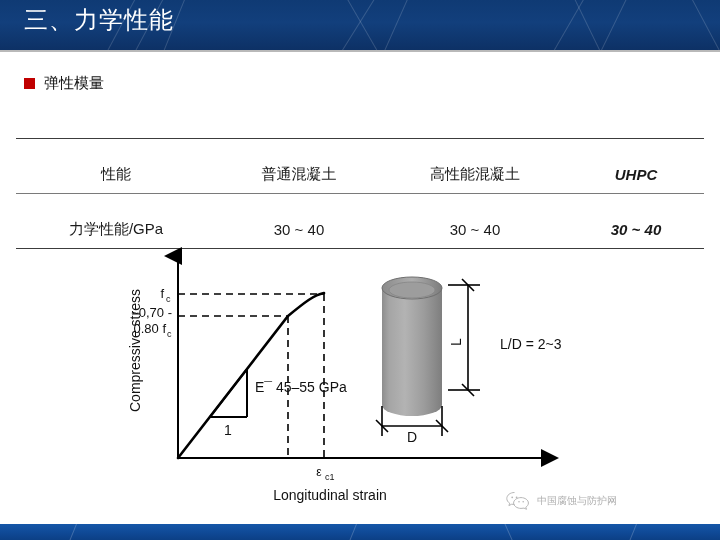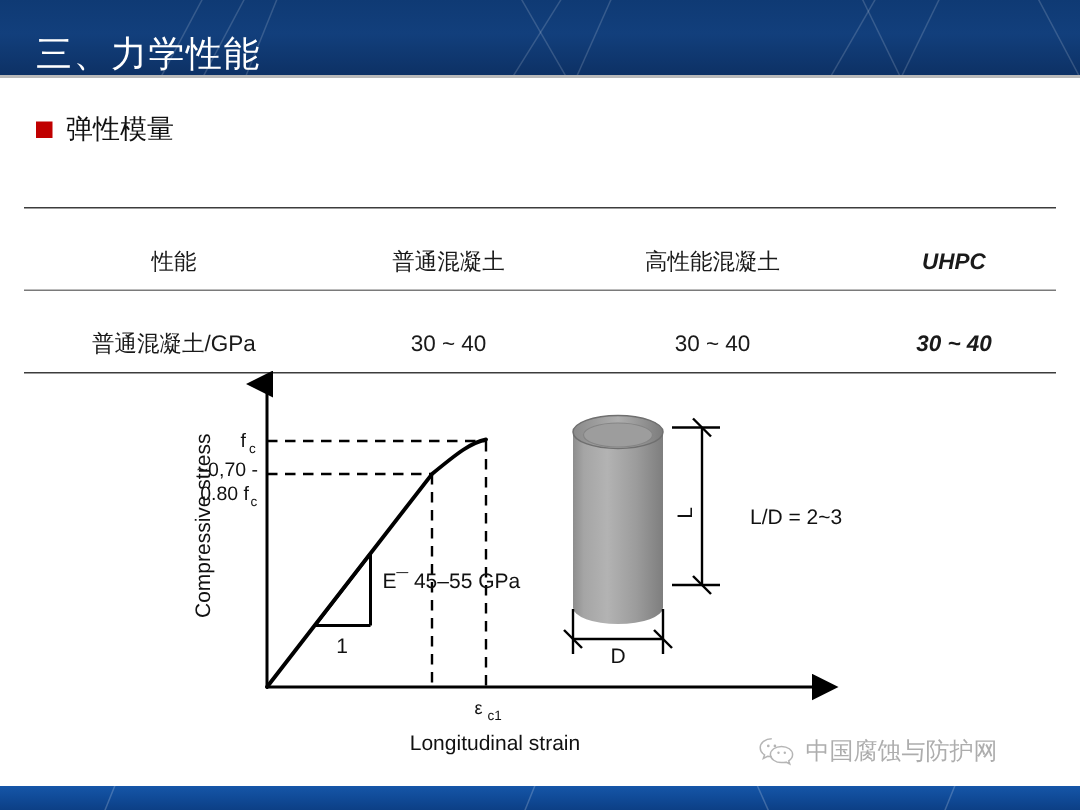--- a/index.html
+++ b/index.html
@@ -16,36 +16,36 @@
     background:linear-gradient(180deg,#0f3a74 0%,#123f7c 45%,#0d3165 100%);
     overflow:hidden;
   }
   .header .streaks{position:absolute;inset:0;}
   .header .streaks span{
     position:absolute;top:-30px;height:140px;width:1px;
     background:rgba(255,255,255,0.16);
     transform-origin:top left;
   }
   .header-title{
-    position:absolute;left:24px;top:20px;
+    position:absolute;left:24px;top:4px;
     color:#ffffff;font-size:24px;letter-spacing:1px;
     font-family:"DejaVu Serif","Liberation Serif",serif;
     white-space:nowrap;
   }
   .header-rule{
     position:absolute;left:0;top:50px;width:720px;height:2px;
     background:#b9b9b9;
   }
 
   
   .bullet-row{position:absolute;left:24px;top:74px;display:flex;align-items:center;}
   .bullet-sq{
     width:11px;height:11px;background:#c00000;display:inline-block;margin-right:9px;
   }
-  .bullet-text{font-size:18px;color:#111;}
+  .bullet-text{font-size:15px;color:#111;}
 
   
   .tbl-wrap{position:absolute;left:16px;top:138px;width:688px;}
   table.spec{border-collapse:collapse;width:688px;table-layout:fixed;}
   table.spec td{
     text-align:center;font-size:15px;color:#1a1a1a;
     padding:22px 0 6px 0;height:26px;vertical-align:middle;
   }
   table.spec tr.head td{border-top:1.6px solid #3c3c3c;border-bottom:1.2px solid #7a7a7a;}
   table.spec tr.body td{border-bottom:1.6px solid #3c3c3c;}
@@ -58,21 +58,21 @@
   
   .figure{position:absolute;left:100px;top:240px;width:520px;height:270px;}
   .fig-svg{position:absolute;left:0;top:0;}
 
   
   .watermark{
     position:absolute;left:505px;top:490px;display:flex;align-items:center;
     opacity:.55;
   }
   .wm-logo{width:26px;height:22px;margin-right:6px;}
-  .wm-text{font-size:16px;color:#6b6b6b;white-space:nowrap;}
+  .wm-text{font-size:10px;color:#6b6b6b;white-space:nowrap;}
 
   
   .footer{
     position:absolute;left:0;top:524px;width:720px;height:16px;
     background:linear-gradient(180deg,#1556a8 0%,#0f4894 60%,#0c3f85 100%);
     overflow:hidden;
   }
   .footer .streaks span{
     position:absolute;top:-10px;height:50px;width:1px;
     background:rgba(255,255,255,0.20);transform-origin:top left;
@@ -108,21 +108,21 @@
   <div class="tbl-wrap">
     <table class="spec">
       <tbody>
           <tr class="head">
         <td class="c0">性能</td>
         <td class="c1">普通混凝土</td>
         <td class="c2">高性能混凝土</td>
         <td class="c3 uhpc">UHPC</td>
       </tr>
       <tr class="body">
-        <td class="c0">普通混凝土/GPa</td>
+        <td class="c0">力学性能/GPa</td>
         <td class="c1">30 ~ 40</td>
         <td class="c2">30 ~ 40</td>
         <td class="c3 uhpc">30 ~ 40</td>
       </tr>
     </tbody>
       </table>
   </div>
 
   <div class="figure">
     <svg class="fig-svg" width="520" height="270" viewBox="0 0 520 270">

